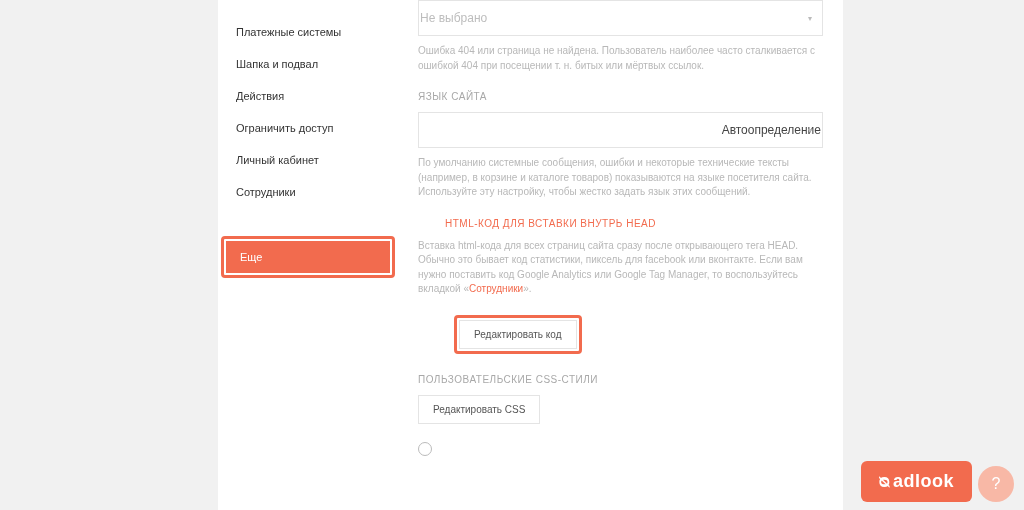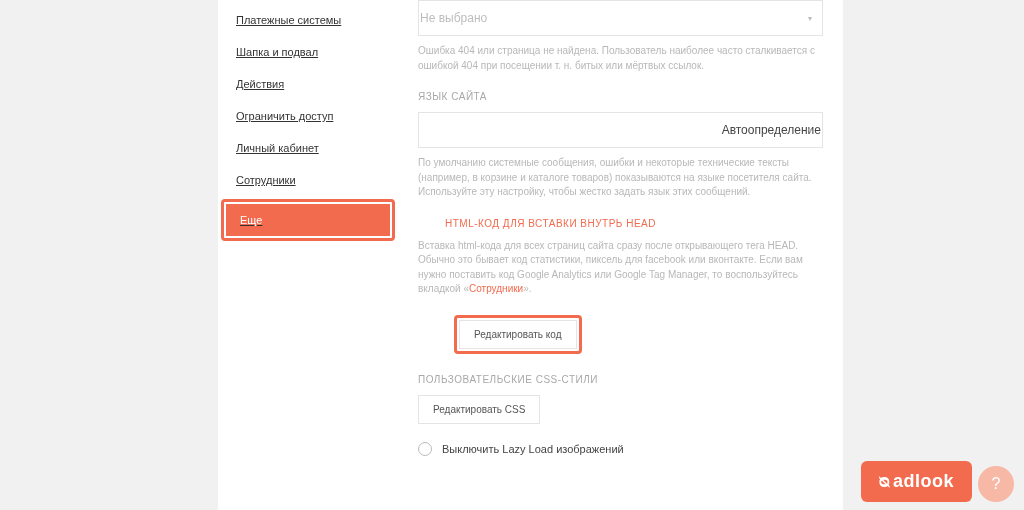--- a/index.html
+++ b/index.html
@@ -15,38 +15,38 @@
     position: absolute;
     left: 218px;
     top: 0;
     width: 625px;
     height: 510px;
     background: #fff;
     display: flex;
   }
   .sidebar {
     width: 180px;
-    padding-top: 4px;
+    padding-top: 16px;
     flex-shrink: 0;
-    text-decoration: underline;
   }
   .sidebar-item {
     padding: 10px 18px;
     font-size: 11px;
     color: #333;
     cursor: pointer;
   }
   .sidebar-item.active-wrap {
     padding: 3px;
   }
   .sidebar-item.active-wrap .hl {
     border: 3px solid #f26b4e;
     border-radius: 4px;
     padding: 2px;
     display: block;
+    margin-top: 25px;
   }
   .sidebar-item.active-wrap .hl-inner {
     background: #f26b4e;
     color: #fff;
     padding: 10px 14px;
     display: block;
   }
   .main {
     flex: 1;
     padding: 0 20px 20px 20px;
@@ -201,21 +201,20 @@
 
     
     <div class="section-label">ПОЛЬЗОВАТЕЛЬСКИЕ CSS-СТИЛИ</div>
     <div class="section-block">
       <button class="btn-outline">Редактировать CSS</button>
     </div>
 
     
     <div class="radio-row">
       <span class="radio-circle"></span>
-      <span class="radio-label">Выключить Lazy Load изображений</span>
     </div>
     
 
     
     
 
   </div>
 </div>
 
 <div class="adlook-badge">

